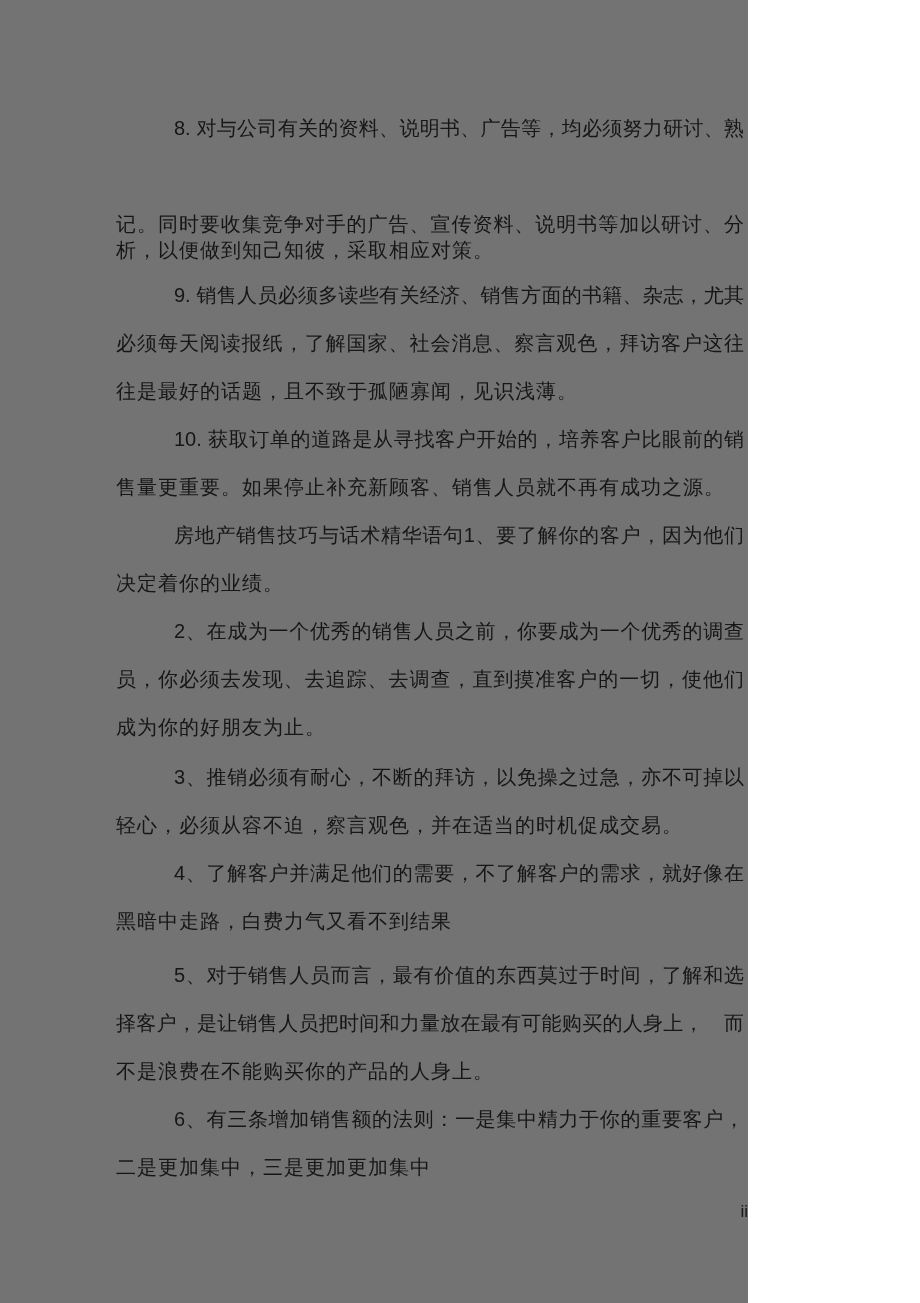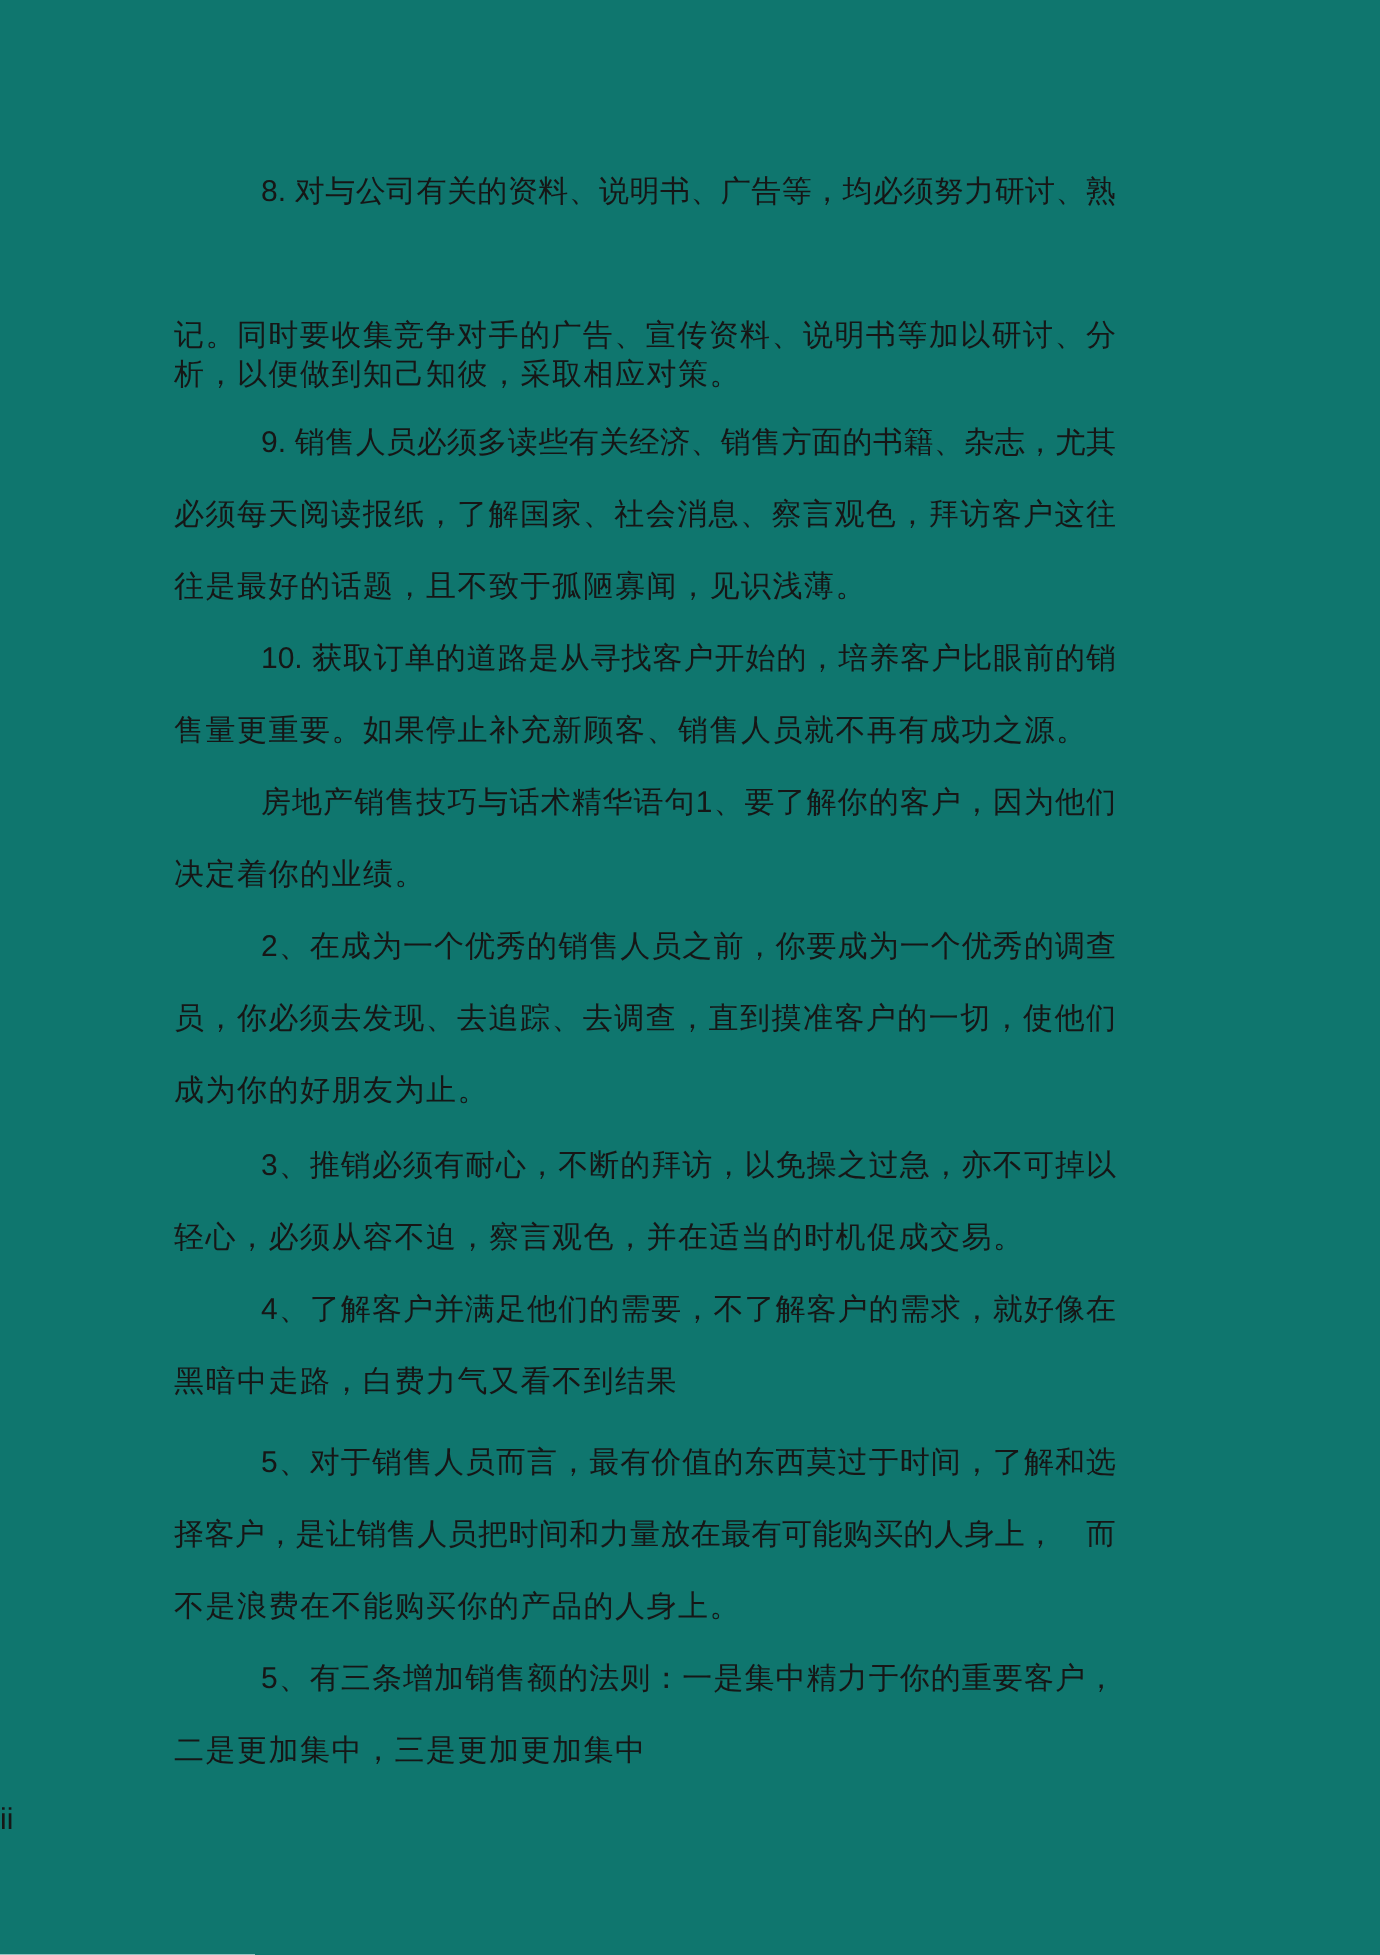--- a/index.html
+++ b/index.html
@@ -2,23 +2,23 @@
 <html><head>
 <meta charset="utf-8">
 <style>
   html, body {
     margin: 0;
     padding: 0;
     background: #ffffff;
   }
   .page {
     position: relative;
-    width: 920px;
+    width: 748px;
     height: 1303px;
-    background: #0f766e;
+    background: #737373;
     color: #161616;
     font-family: "Liberation Sans", "DejaVu Sans", sans-serif;
     overflow: hidden;
     text-decoration: underline;
   }
   .doc {
     position: absolute;
     left: 116px;
     top: 104px;
     width: 628px;
@@ -46,22 +46,22 @@
   .line.partial {
     text-align: center;
     text-align-last: left;
     letter-spacing: 1px;
   }
   .footer {
     position: absolute;
     top: 1202px;
     left: 0;
     width: 100%;
-    text-align: left;
-    font-size: 20px;
+    text-align: right;
+    font-size: 17px;
     color: #161616;
   }
 </style>
 </head>
 <body>
 
 <div class="page">
   <div class="doc">
     <div class="para">
         <div class="line indent">8. 对与公司有关的资料、说明书、广告等，均必须努力研讨、熟</div>
@@ -95,18 +95,18 @@
     <div class="para">
         <div class="line indent">4、了解客户并满足他们的需要，不了解客户的需求，就好像在</div>
         <div class="line partial">黑暗中走路，白费力气又看不到结果</div>
       </div>
     <div class="para mt6">
         <div class="line indent">5、对于销售人员而言，最有价值的东西莫过于时间，了解和选</div>
         <div class="line">择客户，是让销售人员把时间和力量放在最有可能购买的人身上，　而</div>
         <div class="line partial">不是浪费在不能购买你的产品的人身上。</div>
       </div>
     <div class="para">
-        <div class="line indent">5、有三条增加销售额的法则：一是集中精力于你的重要客户，</div>
+        <div class="line indent">6、有三条增加销售额的法则：一是集中精力于你的重要客户，</div>
         <div class="line partial">二是更加集中，三是更加更加集中</div>
       </div>
   </div>
   <div class="footer">ii</div>
 </div>
 
 </body></html>

